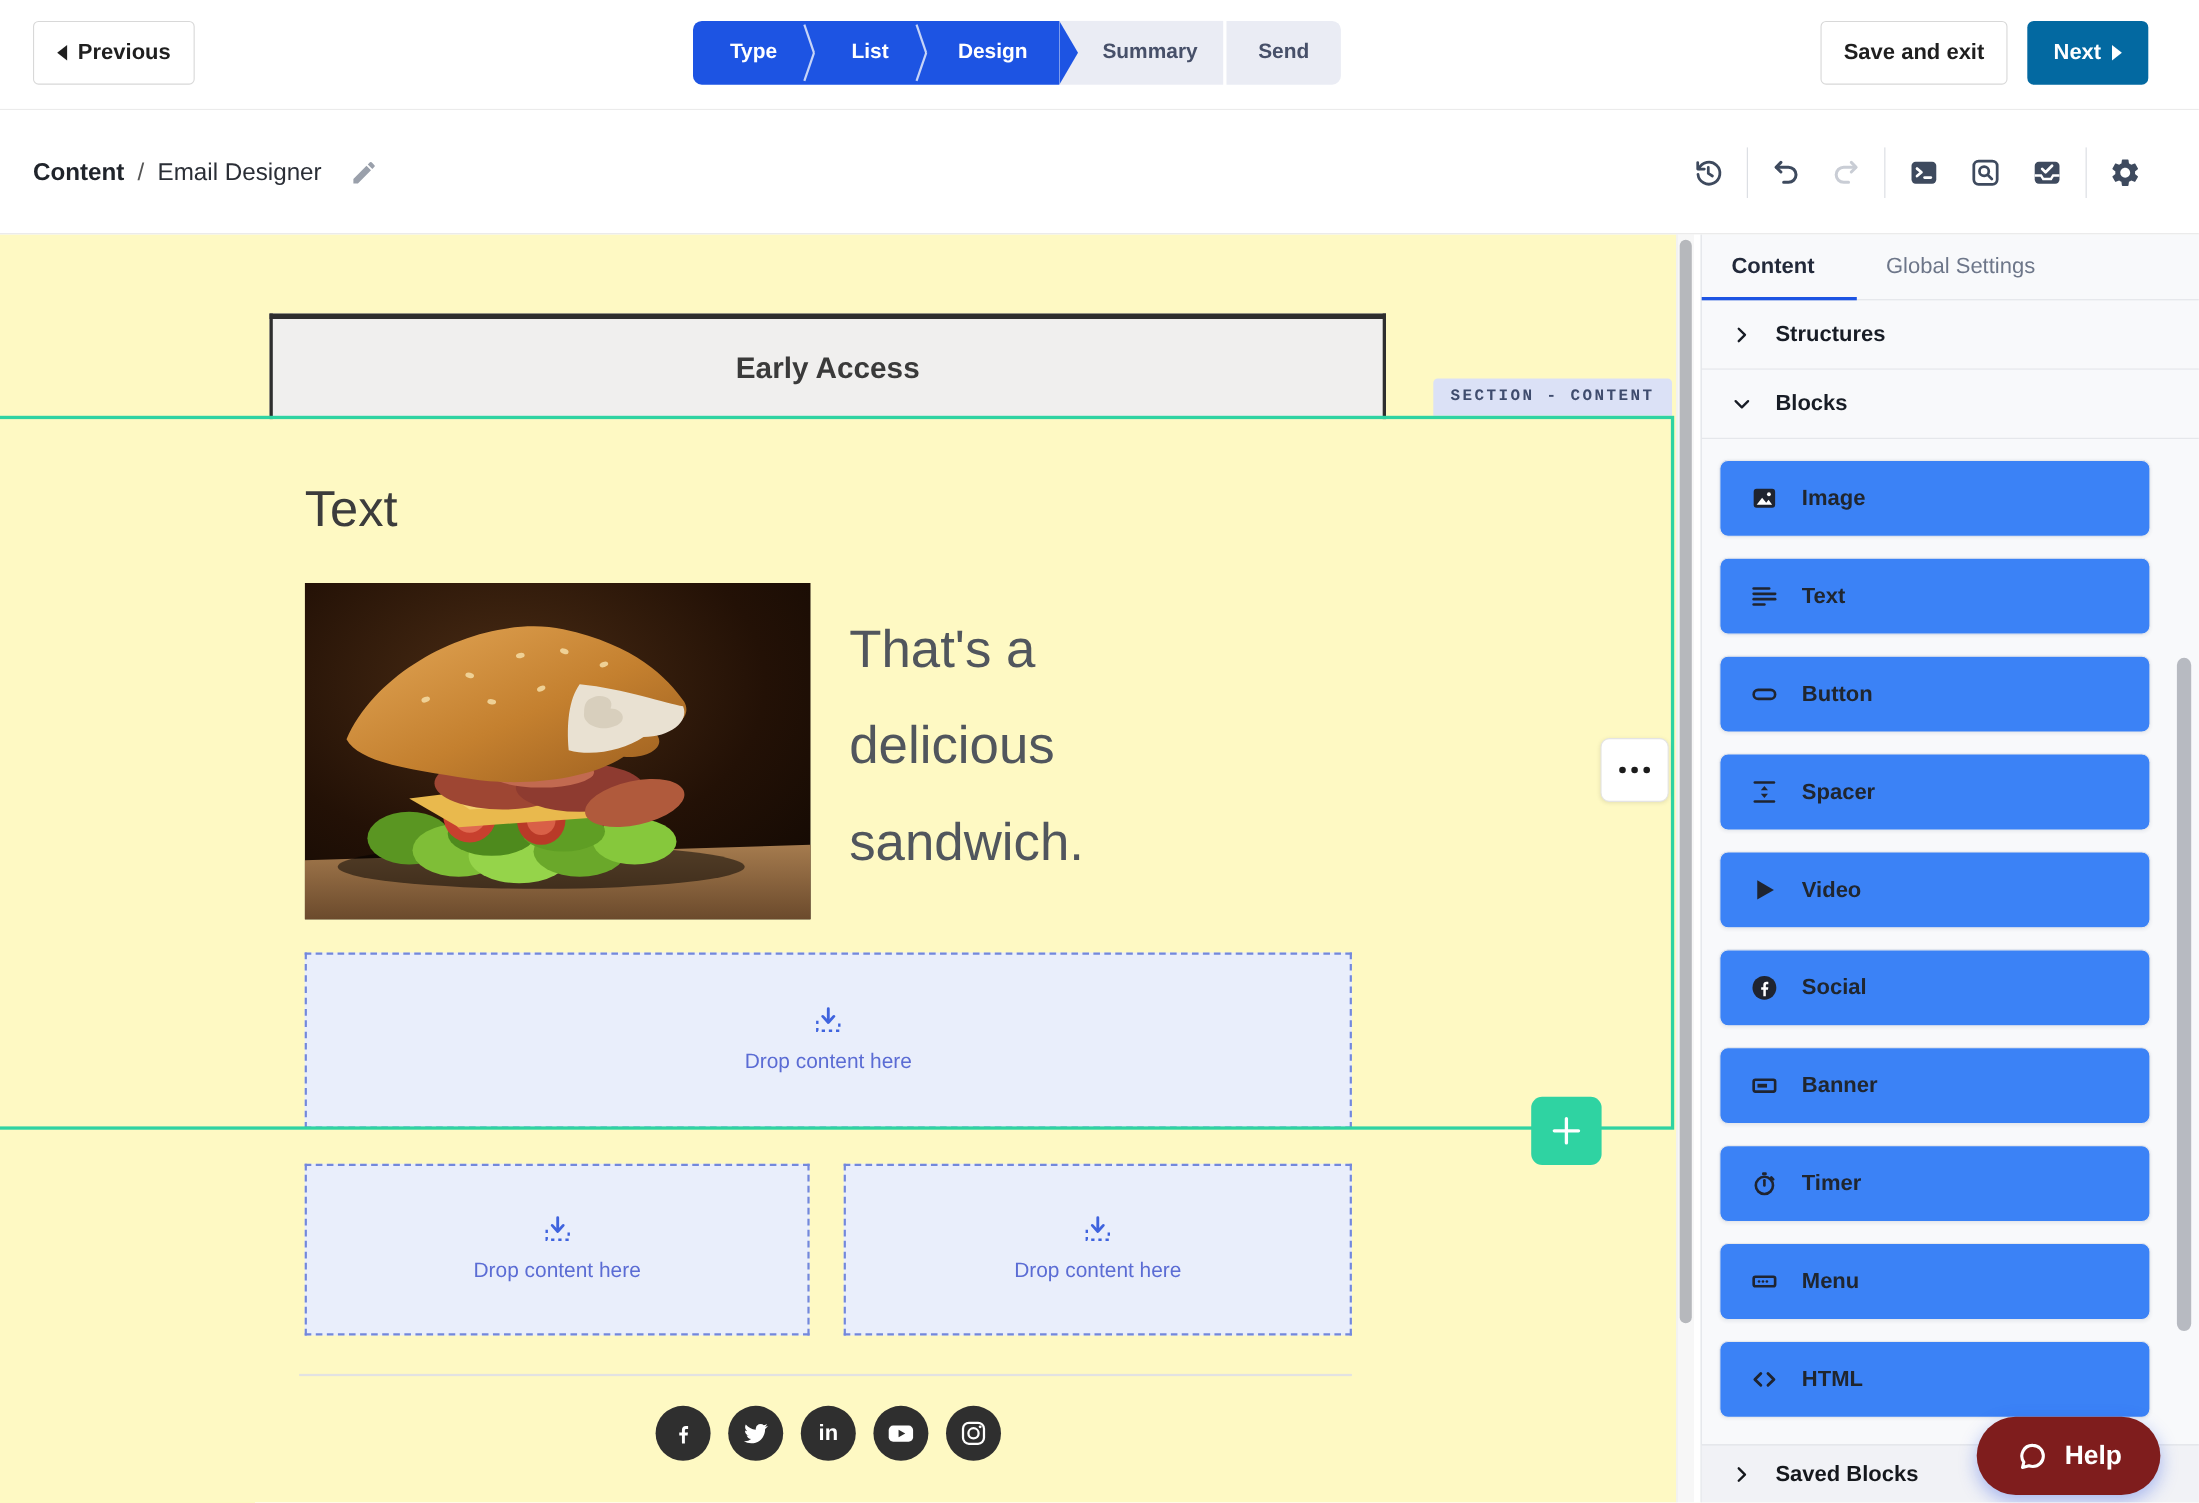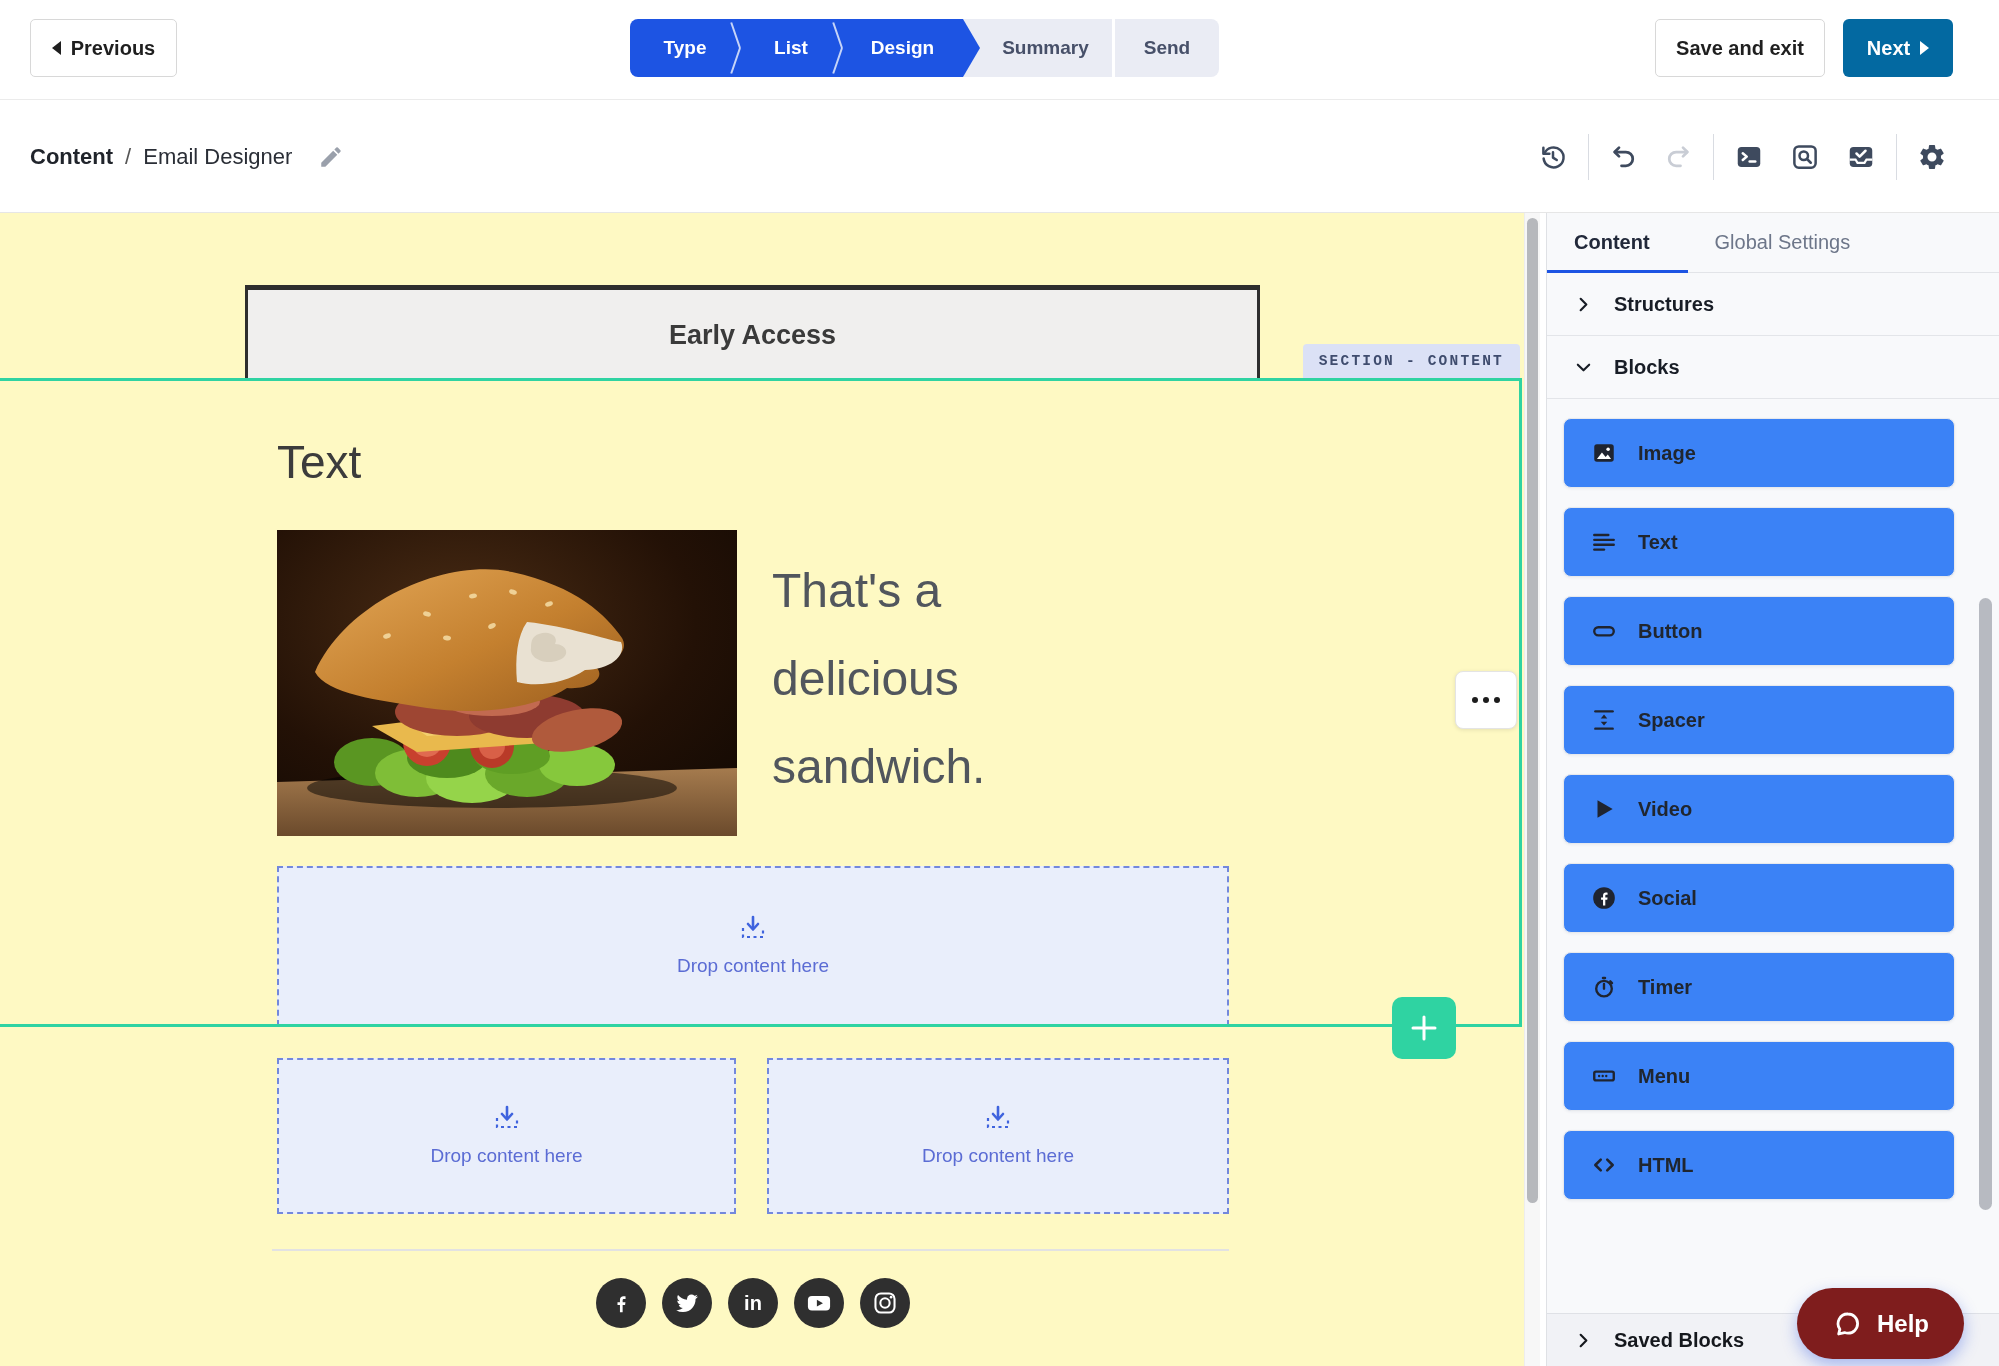--- a/index.html
+++ b/index.html
@@ -423,20 +423,27 @@
       </div>
       <div class="card">
         <svg width="26" height="26" viewBox="0 0 24 24">
           <circle cx="12" cy="12" r="10" fill="#1f2430"></circle>
           <path fill="#fff" d="M13.2 19v-5.4h1.8l.3-2.1h-2.1V10c0-.6.2-1 1-1h1.1V7.1c-.2 0-.9-.1-1.6-.1-1.6 0-2.6 1-2.6 2.7v1.8H9.3v2.1h1.8V19h2.1z"></path>
         </svg>
         <span>Social</span>
       </div>
       <div class="card">
         <svg width="26" height="26" viewBox="0 0 24 24" fill="none">
+          <rect x="3" y="7" width="18" height="10" rx="1.5" stroke="#1f2430" stroke-width="2.2"></rect>
+          <rect x="6.2" y="10.4" width="8" height="3.2" fill="#1f2430"></rect>
+        </svg>
+        <span>Banner</span>
+      </div>
+      <div class="card">
+        <svg width="26" height="26" viewBox="0 0 24 24" fill="none">
           <circle cx="12" cy="13.5" r="7.2" stroke="#1f2430" stroke-width="2.2"></circle>
           <rect x="10" y="2.5" width="4" height="2.4" rx="1" fill="#1f2430"></rect>
           <line x1="12" y1="13.5" x2="12" y2="9.2" stroke="#1f2430" stroke-width="2.2" stroke-linecap="round"></line>
           <line x1="17.8" y1="6.8" x2="19.4" y2="8.4" stroke="#1f2430" stroke-width="2.2" stroke-linecap="round"></line>
         </svg>
         <span>Timer</span>
       </div>
       <div class="card">
         <svg width="26" height="26" viewBox="0 0 24 24" fill="none">
           <rect x="3" y="8" width="18" height="8" rx="1.5" stroke="#1f2430" stroke-width="2.2"></rect>

